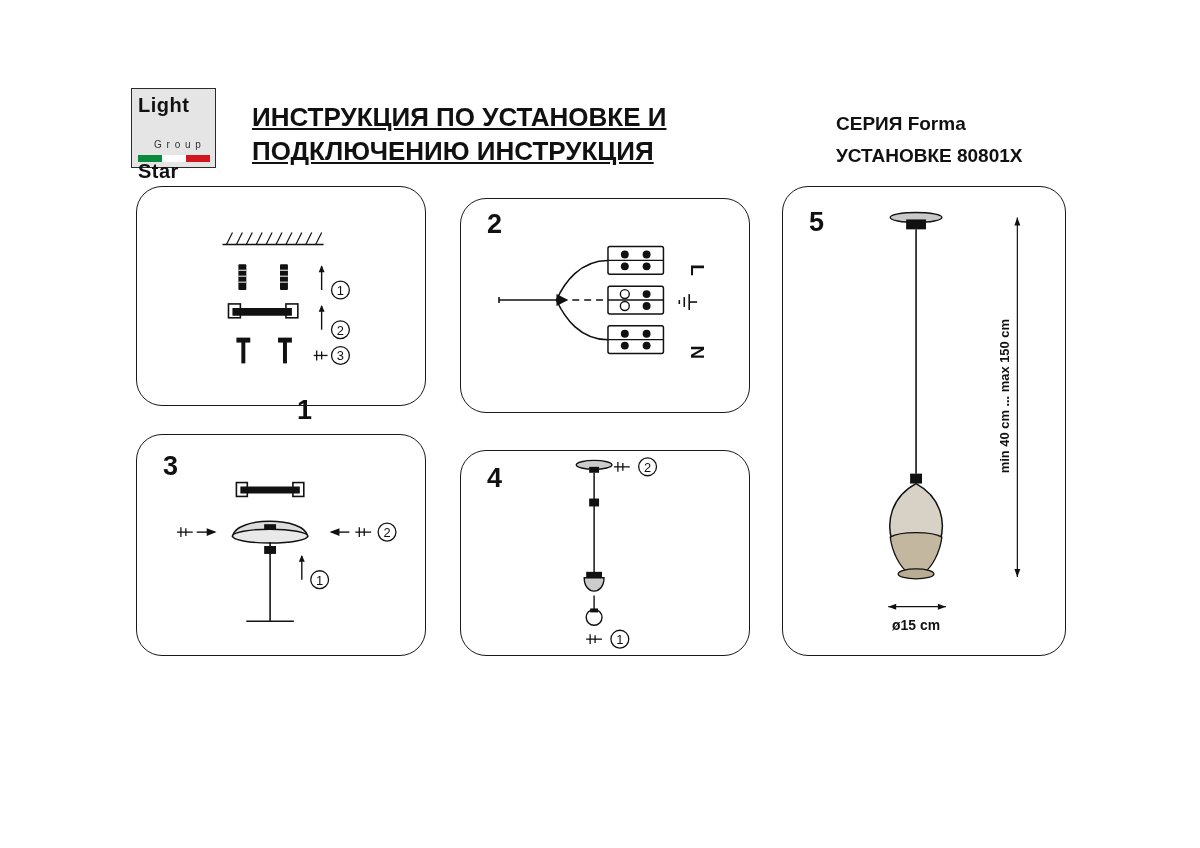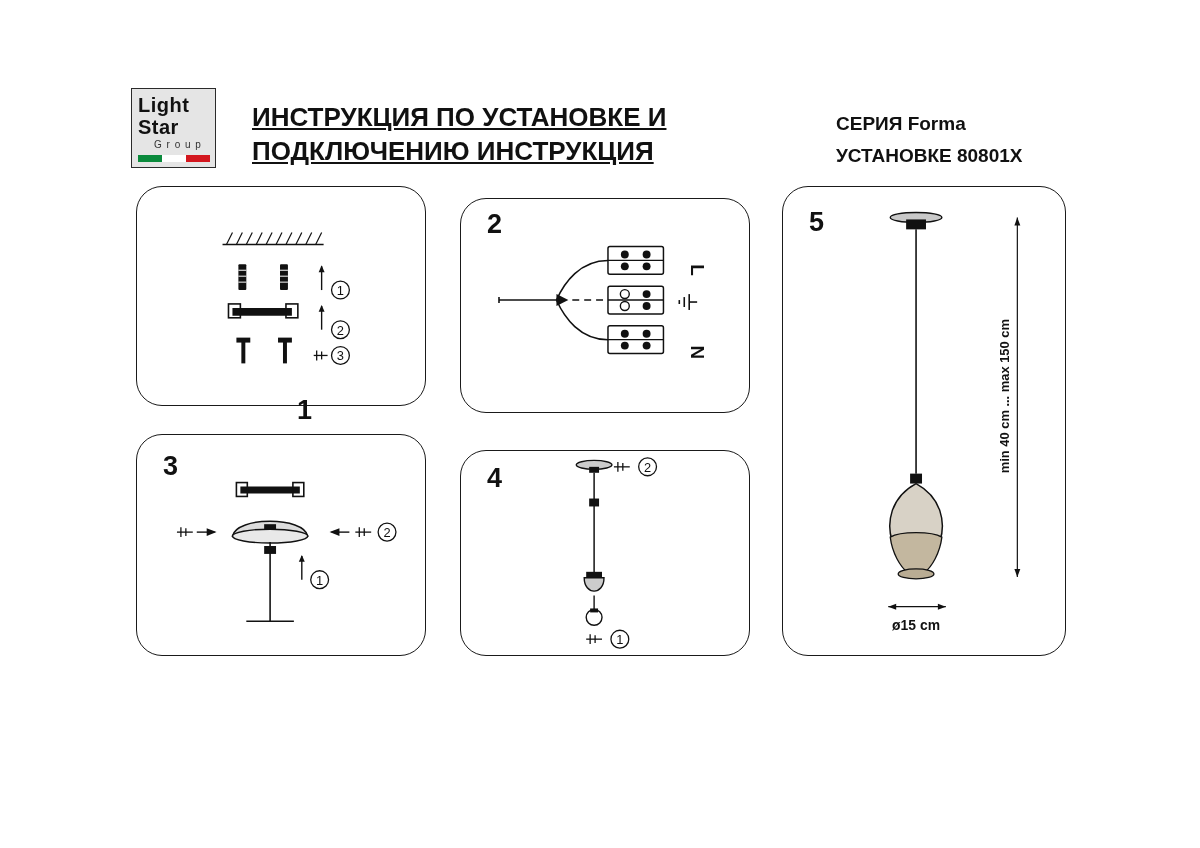--- a/index.html
+++ b/index.html
@@ -19,21 +19,21 @@
     position:absolute;left:131px;top:48px;width:85px;height:80px;
     border:1px solid #2b2b2b;
     box-sizing:border-box;
     background:#e5e5e5;
   }
   .logo-text{
     position:absolute;left:6px;top:5px;width:76px;
     font-weight:bold;font-size:20px;line-height:22px;
     letter-spacing:.5px;color:#111;
   }
-  .logo-text .l2{display:block;}
+  .logo-text .l2{display:block;margin-top:44px;}
   .logo-group{
     position:absolute;left:22px;top:50px;font-size:10px;letter-spacing:1px;color:#333;
   }
   .logo-flag{position:absolute;left:6px;bottom:5px;width:72px;height:7px;display:flex;}
   .logo-flag i{display:block;height:100%;flex:1;}
   .logo-flag .g{background:#0a8a3c;}
   .logo-flag .w{background:#ffffff;}
   .logo-flag .r{background:#d3171e;}
 
   .title{

